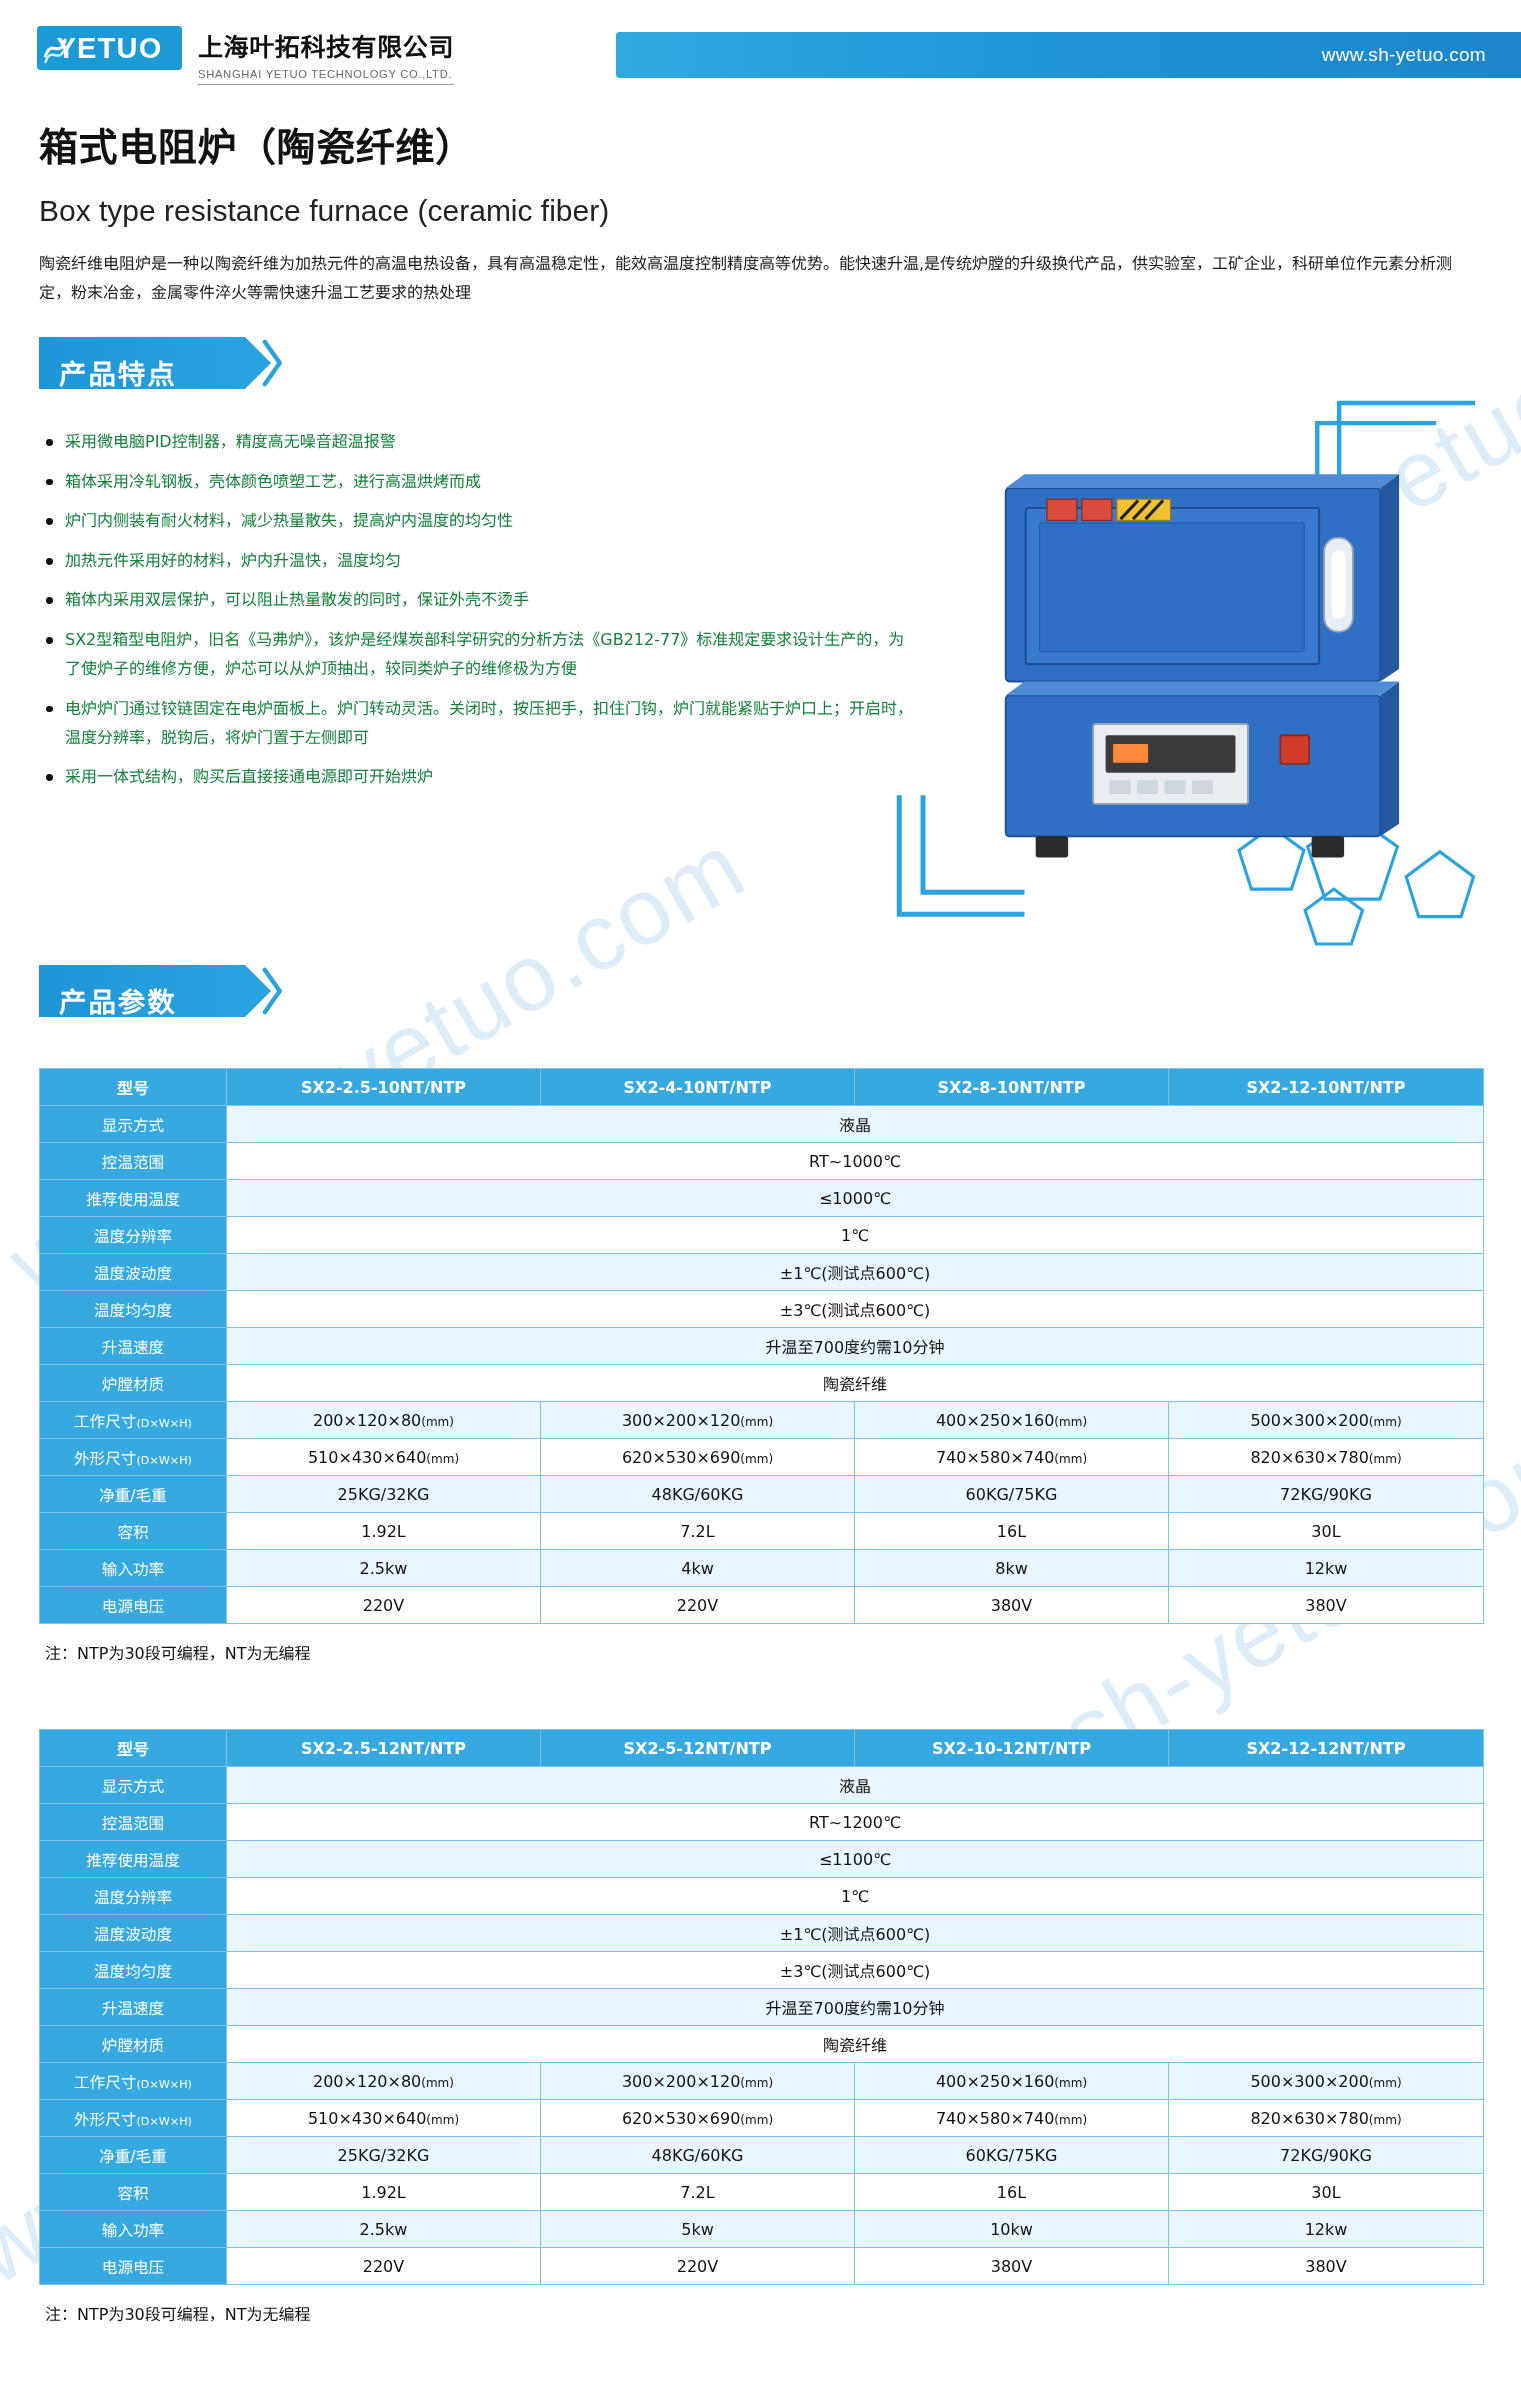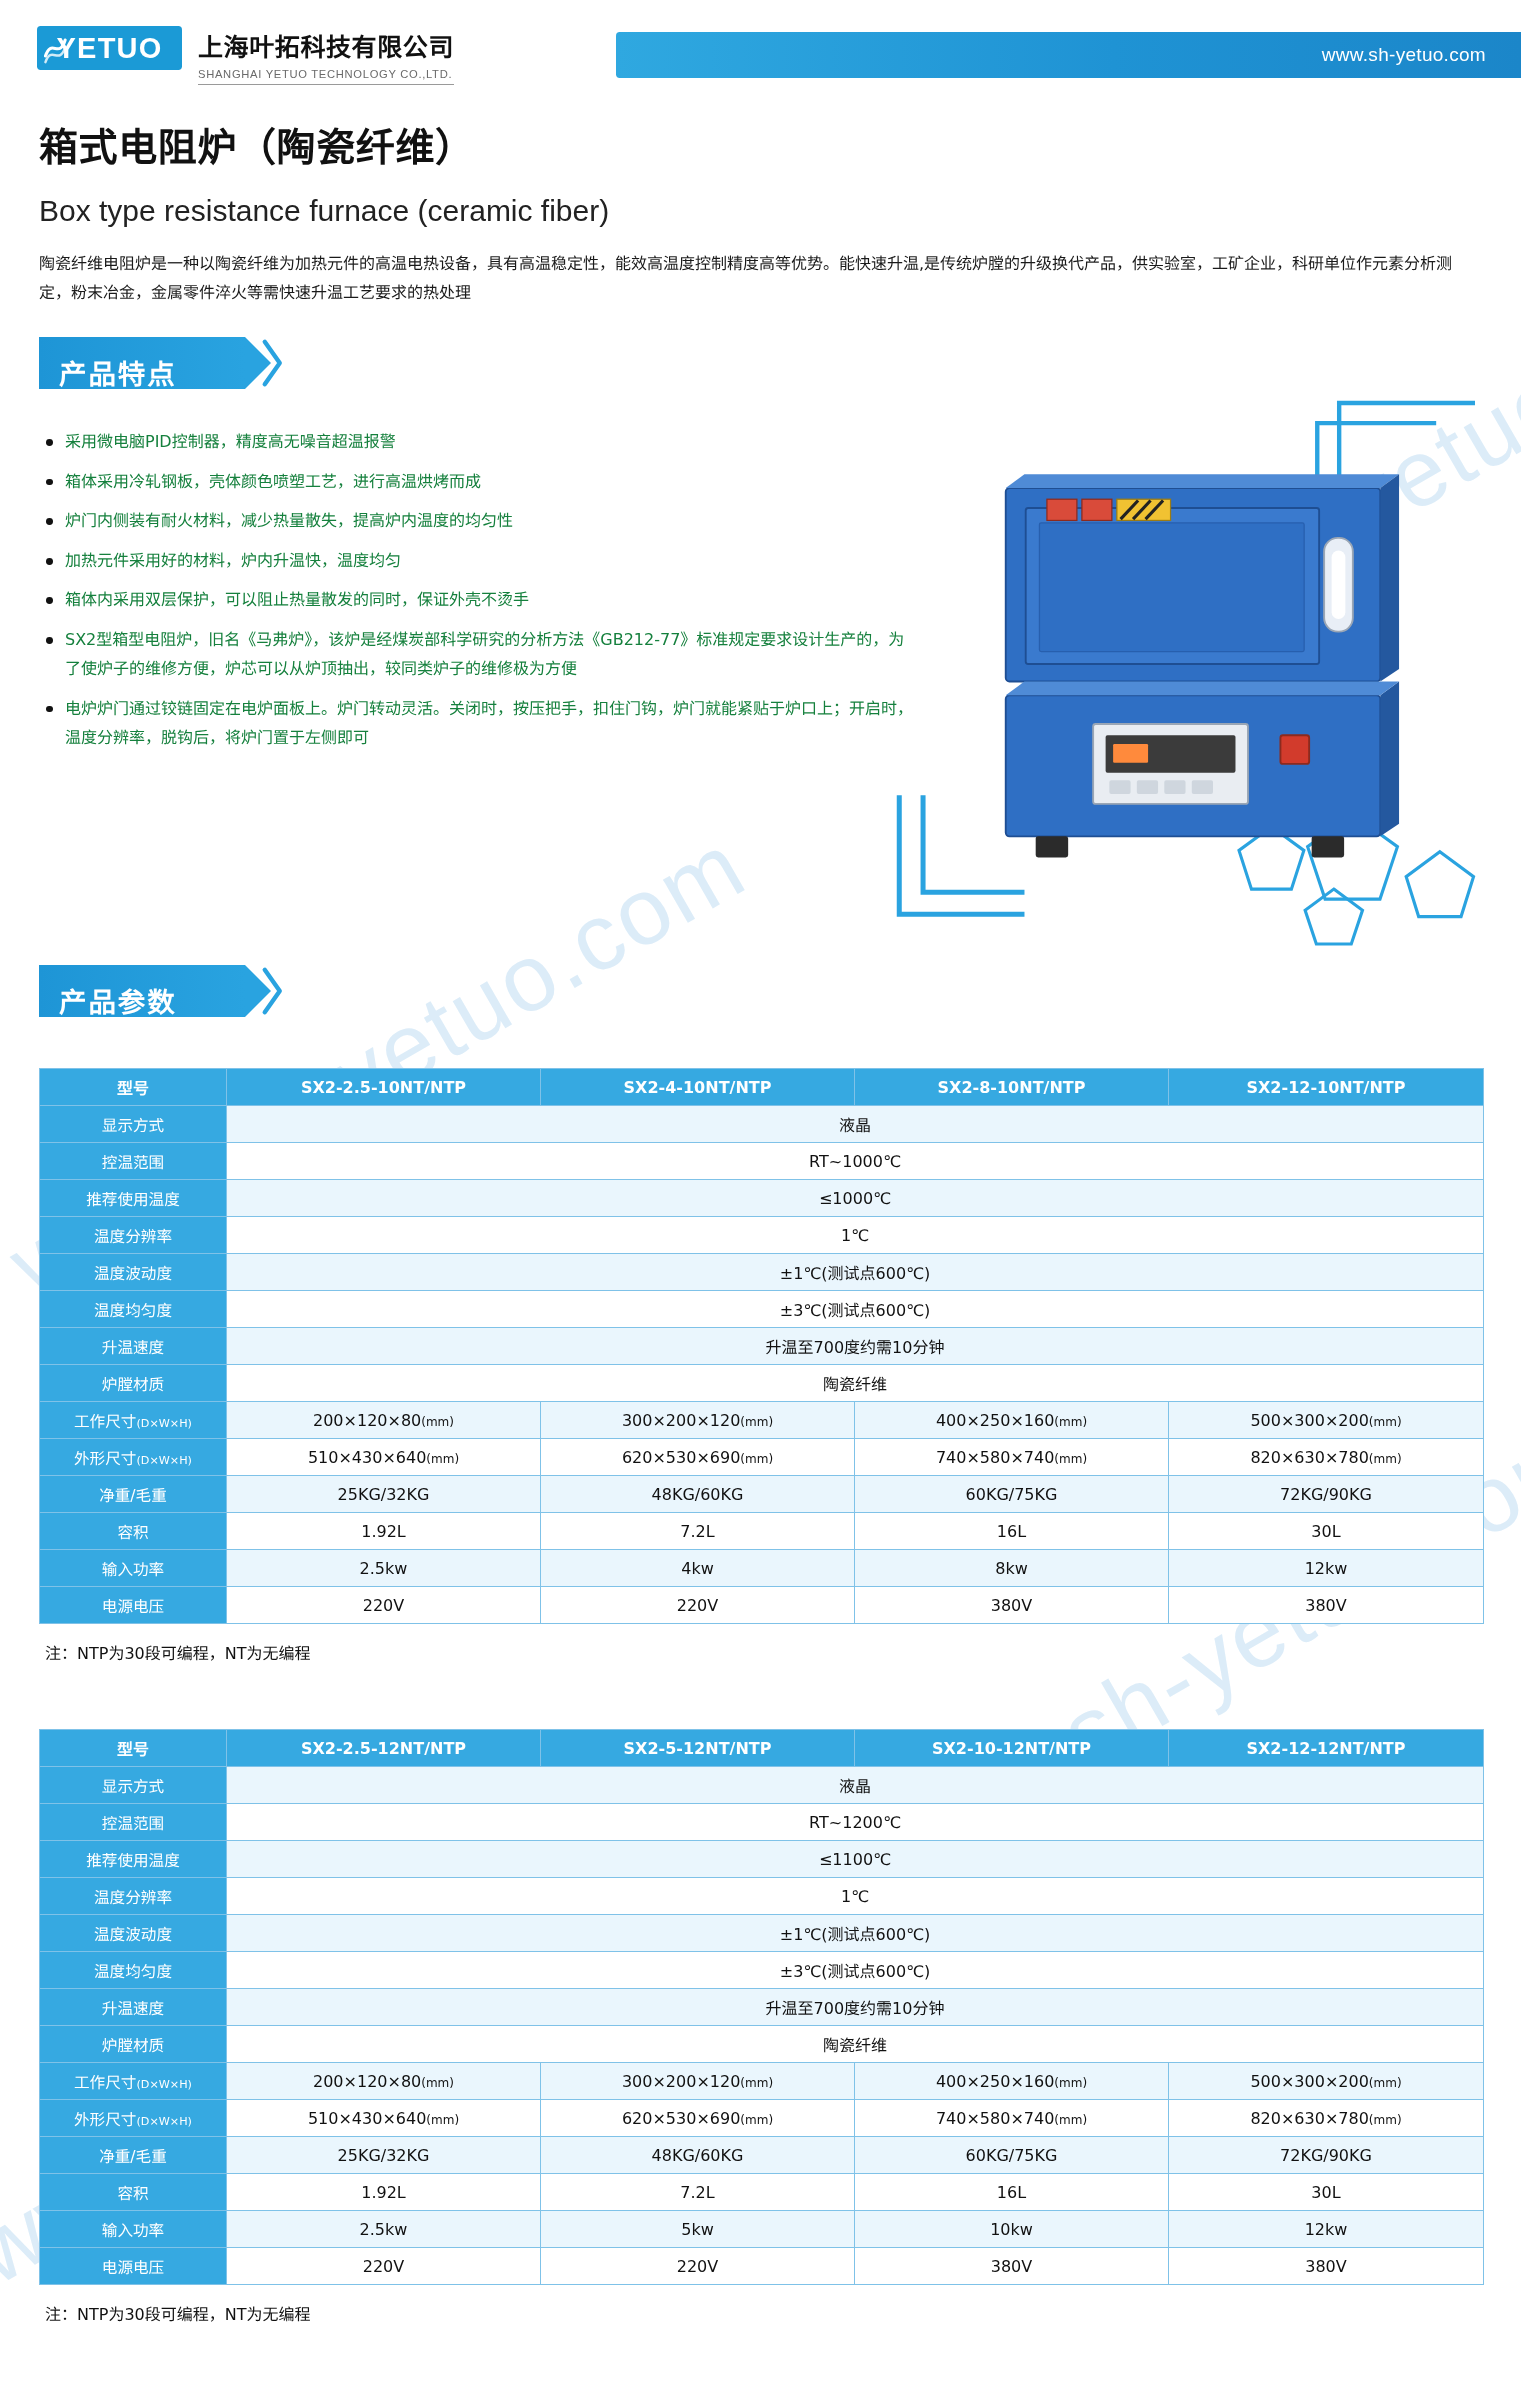--- a/index.html
+++ b/index.html
@@ -323,20 +323,21 @@
   <div class="feature-row">
     <div class="features">
       <ul>
         <li>采用微电脑PID控制器，精度高无噪音超温报警</li>
         <li>箱体采用冷轧钢板，壳体颜色喷塑工艺，进行高温烘烤而成</li>
         <li>炉门内侧装有耐火材料，减少热量散失，提高炉内温度的均匀性</li>
         <li>加热元件采用好的材料，炉内升温快，温度均匀</li>
         <li>箱体内采用双层保护，可以阻止热量散发的同时，保证外壳不烫手</li>
         <li>SX2型箱型电阻炉，旧名《马弗炉》，该炉是经煤炭部科学研究的分析方法《GB212-77》标准规定要求设计生产的，为了使炉子的维修方便，炉芯可以从炉顶抽出，较同类炉子的维修极为方便</li>
         <li>电炉炉门通过铰链固定在电炉面板上。炉门转动灵活。关闭时，按压把手，扣住门钩，炉门就能紧贴于炉口上；开启时，温度分辨率，脱钩后，将炉门置于左侧即可</li>
+        <li>采用一体式结构，购买后直接接通电源即可开始烘炉</li>
       </ul>
     </div>
 
     <div class="product-art">
 
       <svg class="deco-top" viewBox="0 0 270 190">
         <path d="M10 180 L10 40 L200 40" stroke="#2aa3e0" stroke-width="7" fill="none"></path>
         <path d="M45 180 L45 8  L262 8" stroke="#2aa3e0" stroke-width="7" fill="none"></path>
       </svg>
       <svg class="deco-left" viewBox="0 0 230 230">

